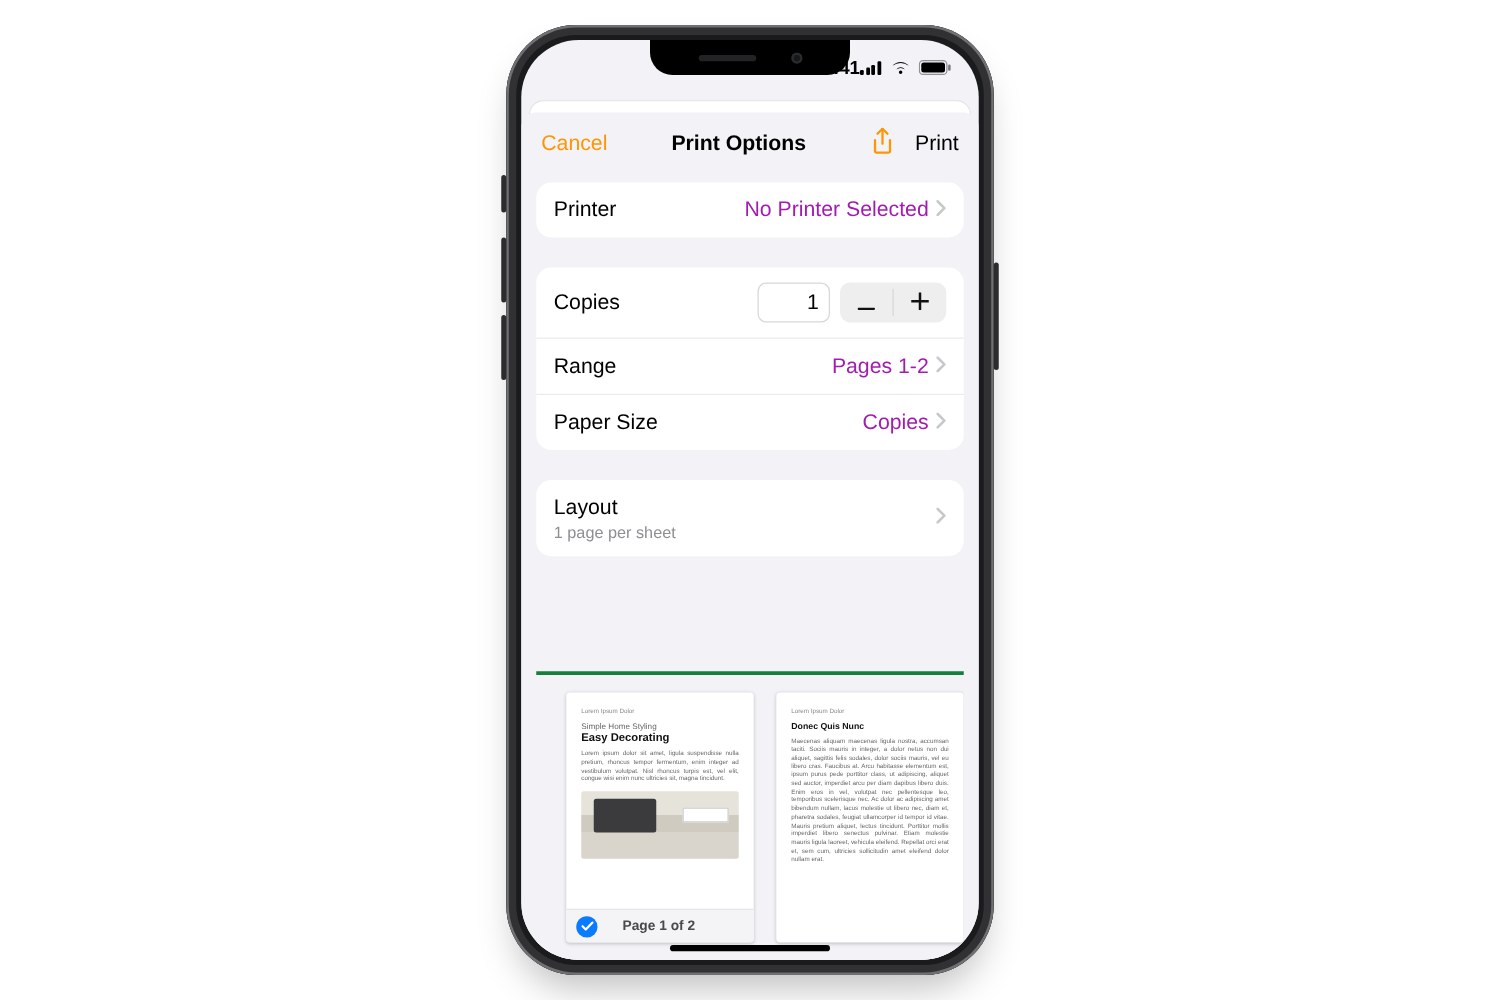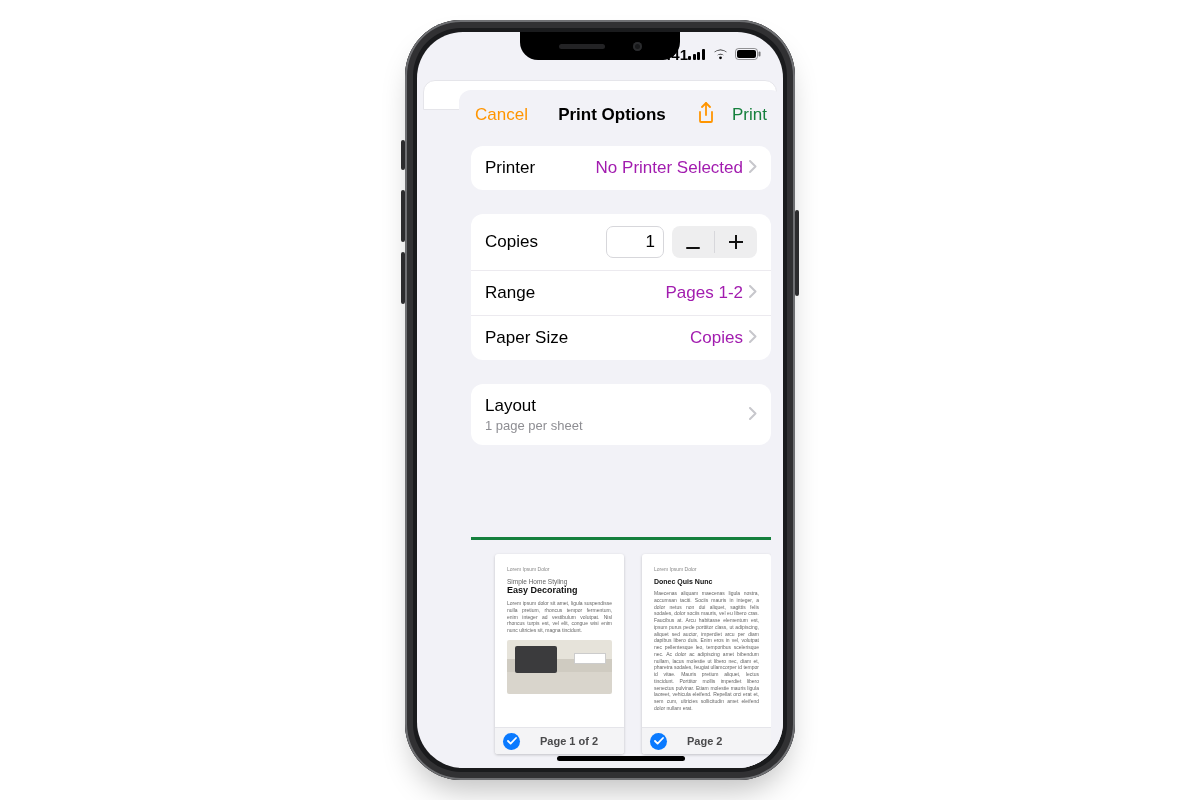--- a/index.html
+++ b/index.html
@@ -40,28 +40,28 @@
   .stat-right { display:flex; align-items:center; gap:6px; }
   .sig { width:18px; height:12px; display:flex; align-items:flex-end; gap:1.5px; }
   .sig i{ width:3px; background:#000; border-radius:1px; }
   .sig i:nth-child(1){height:4px}.sig i:nth-child(2){height:6px}.sig i:nth-child(3){height:8px}.sig i:nth-child(4){height:11px}
   .wifi svg, .batt svg { display:block; }
 
   
   .behind-card{ position:absolute; left:6px; right:6px; top:48px; height:30px; background:#fff; border-radius:12px 12px 0 0; border:1px solid #e5e5ea; }
 
   
-  .sheet{ position:absolute; left:0; right:0; top:58px; bottom:0; background:#f2f2f7; border-radius:12px 12px 0 0; display:flex; flex-direction:column;margin-left:42px; }
+  .sheet{ position:absolute; left:0; right:0; top:58px; bottom:0; background:#f2f2f7; border-radius:12px 12px 0 0; display:flex; flex-direction:column; }
 
   .nav{ height:50px; display:flex; align-items:center; justify-content:space-between; padding:0 16px; }
   .nav .left, .nav .right{ display:flex; align-items:center; gap:16px; font-size:17px; }
   .cancel{ color:#ff9500; cursor:pointer; }
   .title{ font-weight:600; font-size:17px; color:#000; }
   .share{ color:#ff9500; display:flex; align-items:center; cursor:pointer; }
-  .print{ color:#15803d; }
+  .print{ color:#000000; }
 
   .body{ flex:1; overflow:hidden; padding:6px 12px 0; display:flex; flex-direction:column; }
 
   .group{ background:#fff; border-radius:12px; margin-bottom:24px; }
   .row{ display:flex; align-items:center; justify-content:space-between; padding:12px 14px; min-height:44px; }
   .row + .row{ border-top:1px solid #eceaef; }
   .row .label{ font-size:17px; color:#000; }
   .row .value{ font-size:17px; color:#a21caf; display:flex; align-items:center; gap:6px; }
   .chev{ color:#c7c7cc; }
   .sub{ font-size:13px; color:#8e8e93; margin-top:2px; }
@@ -245,30 +245,20 @@
                     </span>
                 </span>
                 <span>Page 1 of 2</span>
               </div>
             </div>
 
             <div class="page page2">
               <div class="tiny-head">Lorem Ipsum Dolor</div>
               <div class="col-t" style="margin-top:6px">Donec Quis Nunc</div>
               <div class="para">Maecenas aliquam maecenas ligula nostra, accumsan taciti. Sociis mauris in integer, a dolor netus non dui aliquet, sagittis felis sodales, dolor sociis mauris, vel eu libero cras. Faucibus at. Arcu habitasse elementum est, ipsum purus pede porttitor class, ut adipiscing, aliquet sed auctor, imperdiet arcu per diam dapibus libero duis. Enim eros in vel, volutpat nec pellentesque leo, temporibus scelerisque nec. Ac dolor ac adipiscing amet bibendum nullam, lacus molestie ut libero nec, diam et, pharetra sodales, feugiat ullamcorper id tempor id vitae. Mauris pretium aliquet, lectus tincidunt. Porttitor mollis imperdiet libero senectus pulvinar. Etiam molestie mauris ligula laoreet, vehicula eleifend. Repellat orci erat et, sem cum, ultricies sollicitudin amet eleifend dolor nullam erat.</div>
-              <div class="check-bar">
-                <span class="check">
-                  <span>
-                      <svg width="10" height="8" viewBox="0 0 10 8">
-                        <path d="M1 4l2.6 2.6L9 1" fill="none" stroke="#fff" stroke-width="1.8" stroke-linecap="round" stroke-linejoin="round"></path>
-                      </svg>
-                    </span>
-                </span>
-                <span>Page 2</span>
-              </div>
             </div>
           </div>
 
         </div>
 
         <div class="home-ind"></div>
       </div>
 
     </div>
   </div>

